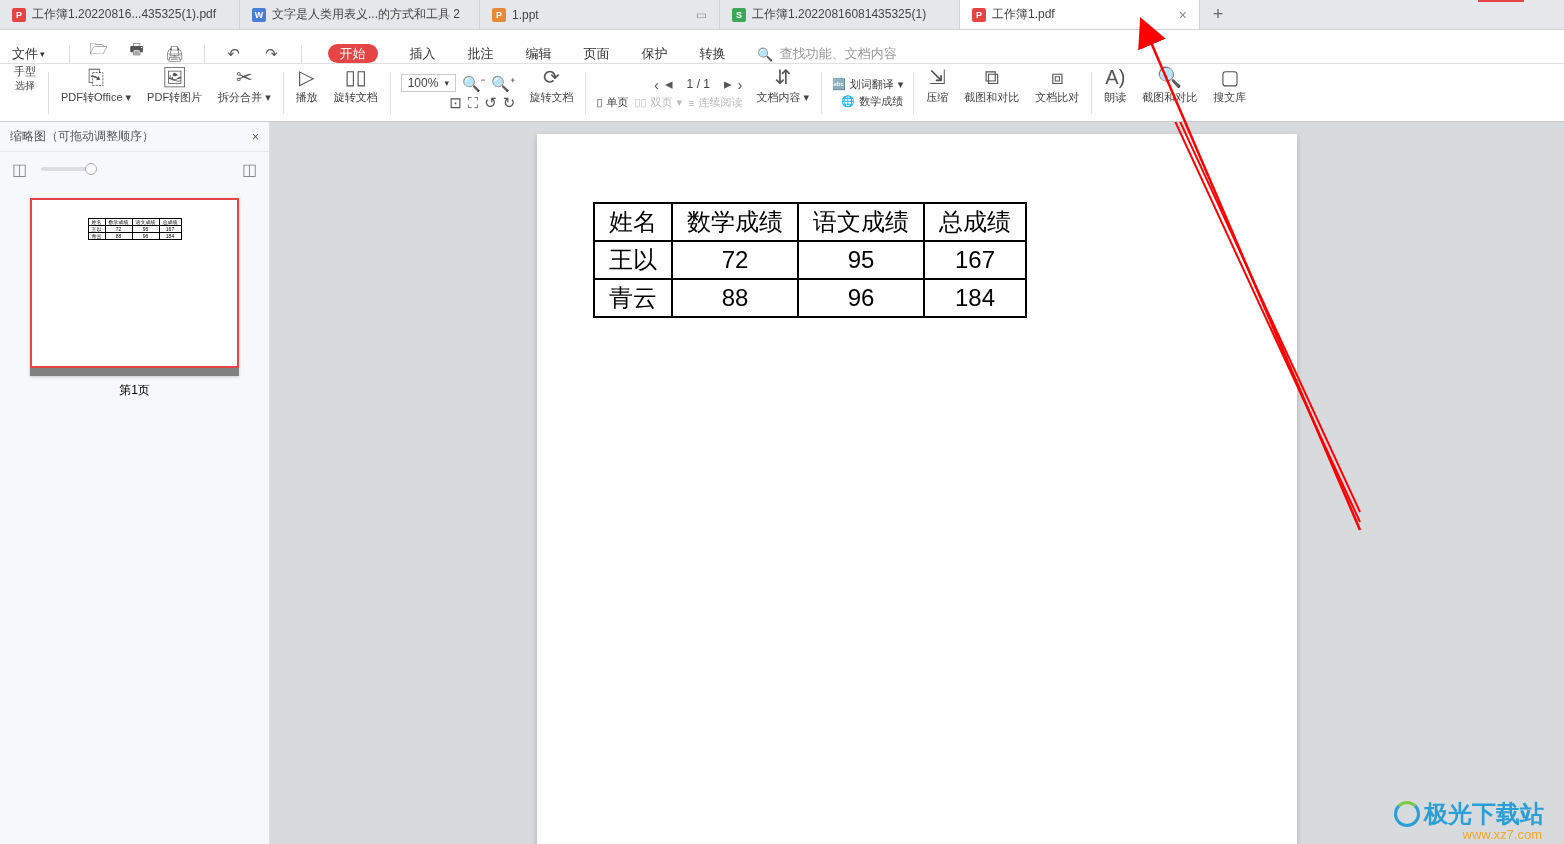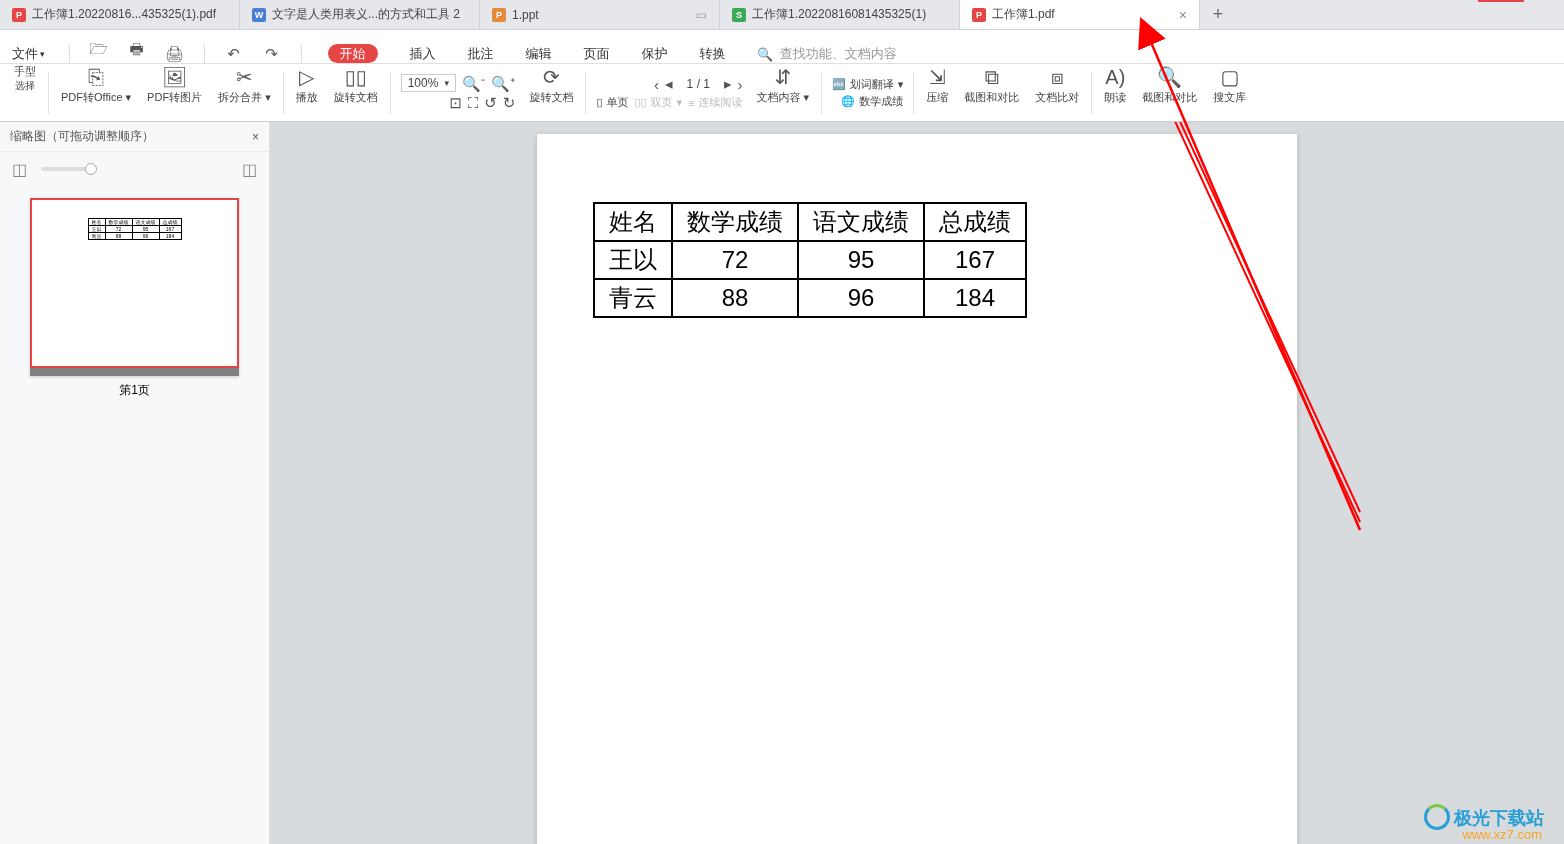--- a/index.html
+++ b/index.html
@@ -56,21 +56,21 @@
 .pagelabel { text-align: center; font-size: 12px; color: #000000; padding: 6px 0 0; background: #fff; }
 .thumbwrap .pagelabel { background: transparent; }
 
 .canvas { flex: 1; background: #d8dbde; display: flex; justify-content: center; padding-top: 12px; overflow: hidden; position: relative; }
 .page { width: 760px; height: 990px; background: #fff; box-shadow: 0 2px 6px rgba(0,0,0,.2); padding: 68px 56px; }
 .datatable { border-collapse: collapse; font-family: "SimSun", serif; font-size: 24px; }
 .datatable td, .datatable th { border: 2px solid #000; padding: 2px 14px; text-align: center; font-weight: normal; }
 
 .arrow { position: absolute; pointer-events: none; }
 
-.watermark { position: absolute; right: 20px; bottom: 14px; font-size: 18px; font-weight: bold; display: flex; align-items: flex-end; gap: 4px; }
+.watermark { position: absolute; right: 20px; bottom: 14px; font-size: 24px; font-weight: bold; display: flex; align-items: center; gap: 4px; }
 .watermark .logo { width: 26px; height: 26px; border: 3px solid #2a9fd6; border-radius: 50%; border-top-color: #7ac943; display: inline-block; }
 .watermark .t1 { color: #2a9fd6; }
 </style>
 </head>
 <body>
 
 <div class="winred"></div>
 
 <div class="tabbar">
   <div class="tab">

